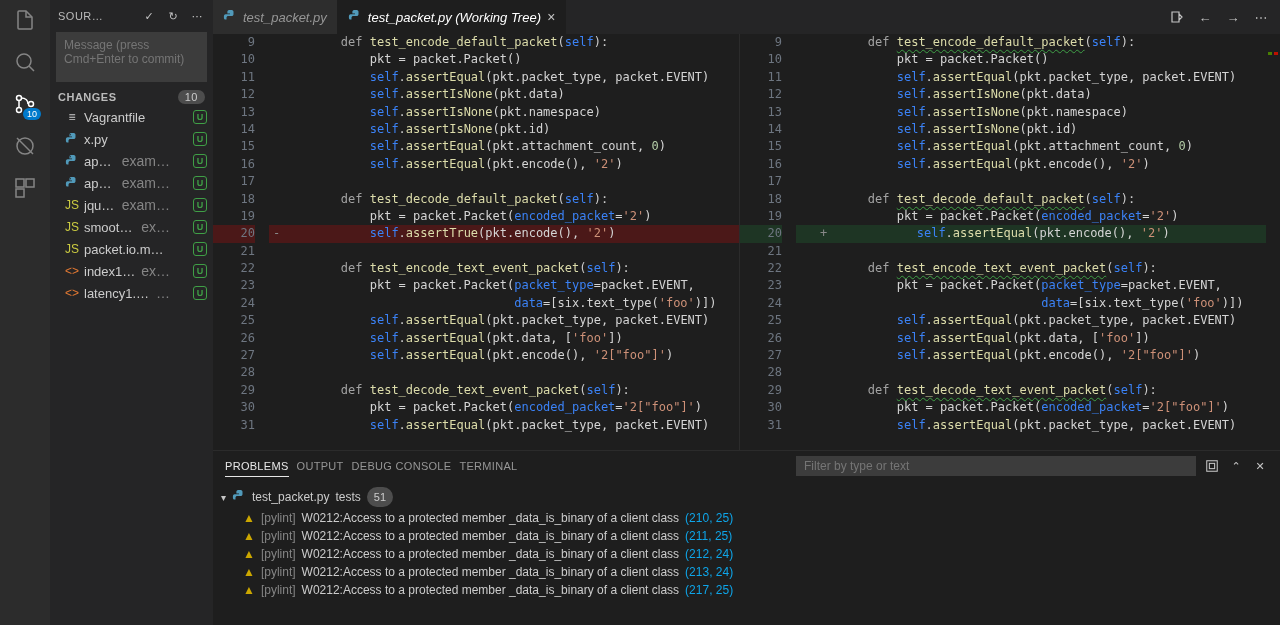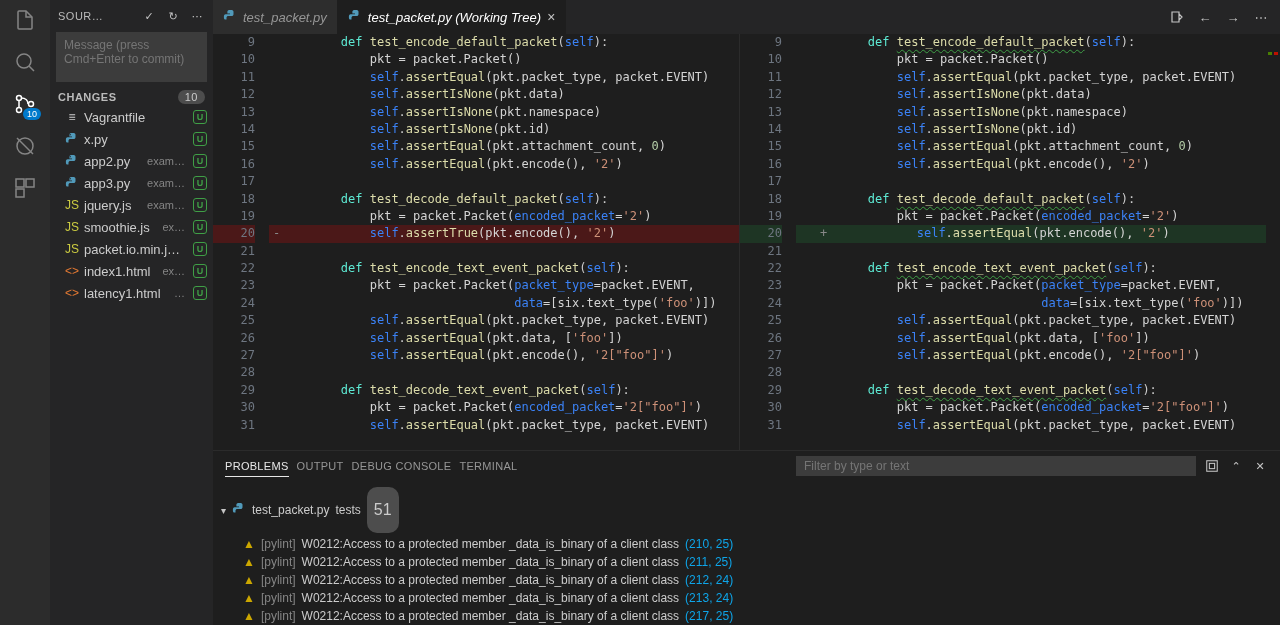--- a/index.html
+++ b/index.html
@@ -15,21 +15,21 @@
 .sidebar-header .title { flex:1; letter-spacing:0.5px;}
 .sidebar-header .hicon { width:16px; height:16px; display:flex; align-items:center; justify-content:center; color:#c5c5c5; cursor:pointer;}
 .commit-box { background:#3c3c3c; color:#8a8a8a; padding:6px 8px; margin:0 6px 6px 6px; font-size:12px; min-height:50px; border:none; resize:none; font-family:inherit;}
 .section-header { display:flex; align-items:center; padding:2px 8px; font-size:11px; font-weight:700; color:#bbbbbb; letter-spacing:0.5px;}
 .section-header .count { margin-left:auto; background:#4d4d4d; color:#ccc; border-radius:10px; padding:1px 7px; font-size:11px; font-weight:400;}
 .file-list { flex:1; overflow:hidden;}
 .file-row { display:flex; align-items:center; padding:1px 6px 1px 14px; height:22px; font-size:13px; color:#cccccc; cursor:pointer; gap:4px;}
 .file-row.selected { background:#37373d; }
 .file-row .ficon { width:16px; height:16px; display:flex; align-items:center; justify-content:center; font-size:12px;}
 .file-row .fname { flex:1; white-space:nowrap; overflow:hidden; text-overflow:ellipsis;}
-.file-row .fpath { color:#858585; font-size:11px; margin-right:4px;}
+.file-row .fpath { color:#858585; font-size:14px; margin-right:19px;}
 .file-row .fstatus { width:14px; height:14px; border:1px solid; border-radius:3px; font-size:9px; display:flex; align-items:center; justify-content:center; font-weight:700;}
 .status-U { color:#3f9f46; border-color:#3f9f46;}
 .status-M { color:#d7aa42; border-color:#d7aa42;}
 .file-row .faction { width:14px; height:14px; display:flex; align-items:center; justify-content:center; color:#c5c5c5;}
 .main { flex:1; display:flex; flex-direction:column; background:#1e1e1e; min-width:0;}
 .tabs { display:flex; background:#252526; height:34px; align-items:stretch;}
 .tab { display:flex; align-items:center; padding:0 10px; gap:6px; font-size:13px; color:#969696; background:#2d2d2d; border-right:1px solid #1e1e1e; cursor:pointer; font-style:italic;}
 .tab.active { background:#1e1e1e; color:#ffffff;}
 .tab .ticon { color:#519aba; }
 .tab .close { color:#c5c5c5; font-size:14px;}
@@ -37,21 +37,21 @@
 .tab-actions .ta { cursor:pointer; width:18px; height:18px; display:flex; align-items:center; justify-content:center;}
 .editor-area { flex:1; display:flex; min-height:0; font-family:Menlo,Monaco,Consolas,monospace; font-size:12px; position:relative;}
 .pane { flex:1; display:flex; overflow:hidden; min-width:0;}
 .gutter { background:#1e1e1e; color:#6e7681; text-align:right; padding:0 14px 0 0; user-select:none; width:56px;}
 .gutter .ln { height:17.4px; line-height:17.4px; font-size:12px;}
 .code { flex:1; overflow:hidden; min-width:0;}
 .line { height:17.4px; line-height:17.4px; white-space:pre; padding-left:4px;}
 .line.removed { background:#4b1818;}
 .line.added { background:#1e3524;padding-left:24px;}
 .diff-sign { display:inline-block; width:10px; color:#888;}
-.kw { color:#5eead4;}
+.kw { color:#a3a3a3;}
 .fn { color:#dcdcaa;}
 .slf { color:#3b82f6;}
 .str { color:#ce9178;}
 .num { color:#b5cea8;}
 .var { color:#d4d4d4;}
 .underline { text-decoration:underline wavy #3f9f46 1px; text-underline-offset:3px;}
 .overview { width:14px; background:#1e1e1e; position:relative;}
 .overview .mark { position:absolute; right:2px; width:4px; height:3px;}
 .mark.g { background:#487e02;}
 .mark.r { background:#be1100;}
@@ -59,21 +59,21 @@
 .panel-tabs { display:flex; align-items:center; padding:0 12px; height:30px; gap:8px; font-size:11px; color:#969696;}
 .panel-tabs .pt { cursor:pointer; letter-spacing:0.3px;}
 .panel-tabs .pt.active { color:#e7e7e7; border-bottom:1px solid #e7e7e7; padding-bottom:4px; margin-bottom:-5px;}
 .panel-tabs .spacer { flex:1;}
 .filter-input { background:#3c3c3c; border:none; color:#ccc; padding:3px 8px; font-size:12px; width:400px;}
 .panel-tabs .picon { color:#c5c5c5; cursor:pointer; width:16px; height:16px; display:flex; align-items:center; justify-content:center;}
 .problems { flex:1; overflow:hidden; padding:4px 0; font-size:12px;}
 .prob-file { display:flex; align-items:center; padding:2px 8px; gap:6px;}
 .prob-file .chev { color:#c5c5c5; font-size:10px;}
 .prob-file .picon2 { color:#519aba;}
-.prob-file .pcount { background:#4d4d4d; color:#ccc; border-radius:10px; padding:14px 7px; font-size:16px;}
+.prob-file .pcount { background:#4d4d4d; color:#ccc; border-radius:10px; padding:4px 7px; font-size:11px;}
 .prob-item { display:flex; align-items:center; padding:2px 8px 2px 30px; gap:6px; color:#cccccc;}
 .prob-item .warn { color:#cca700;}
 .prob-item .psrc { color:#858585;}
 .prob-item .ploc { color:#0ea5e9;}
 .divider { width:1px; background:#2b2b2b;}
 </style>
 </head>
 <body>
 
 <div class="app">

